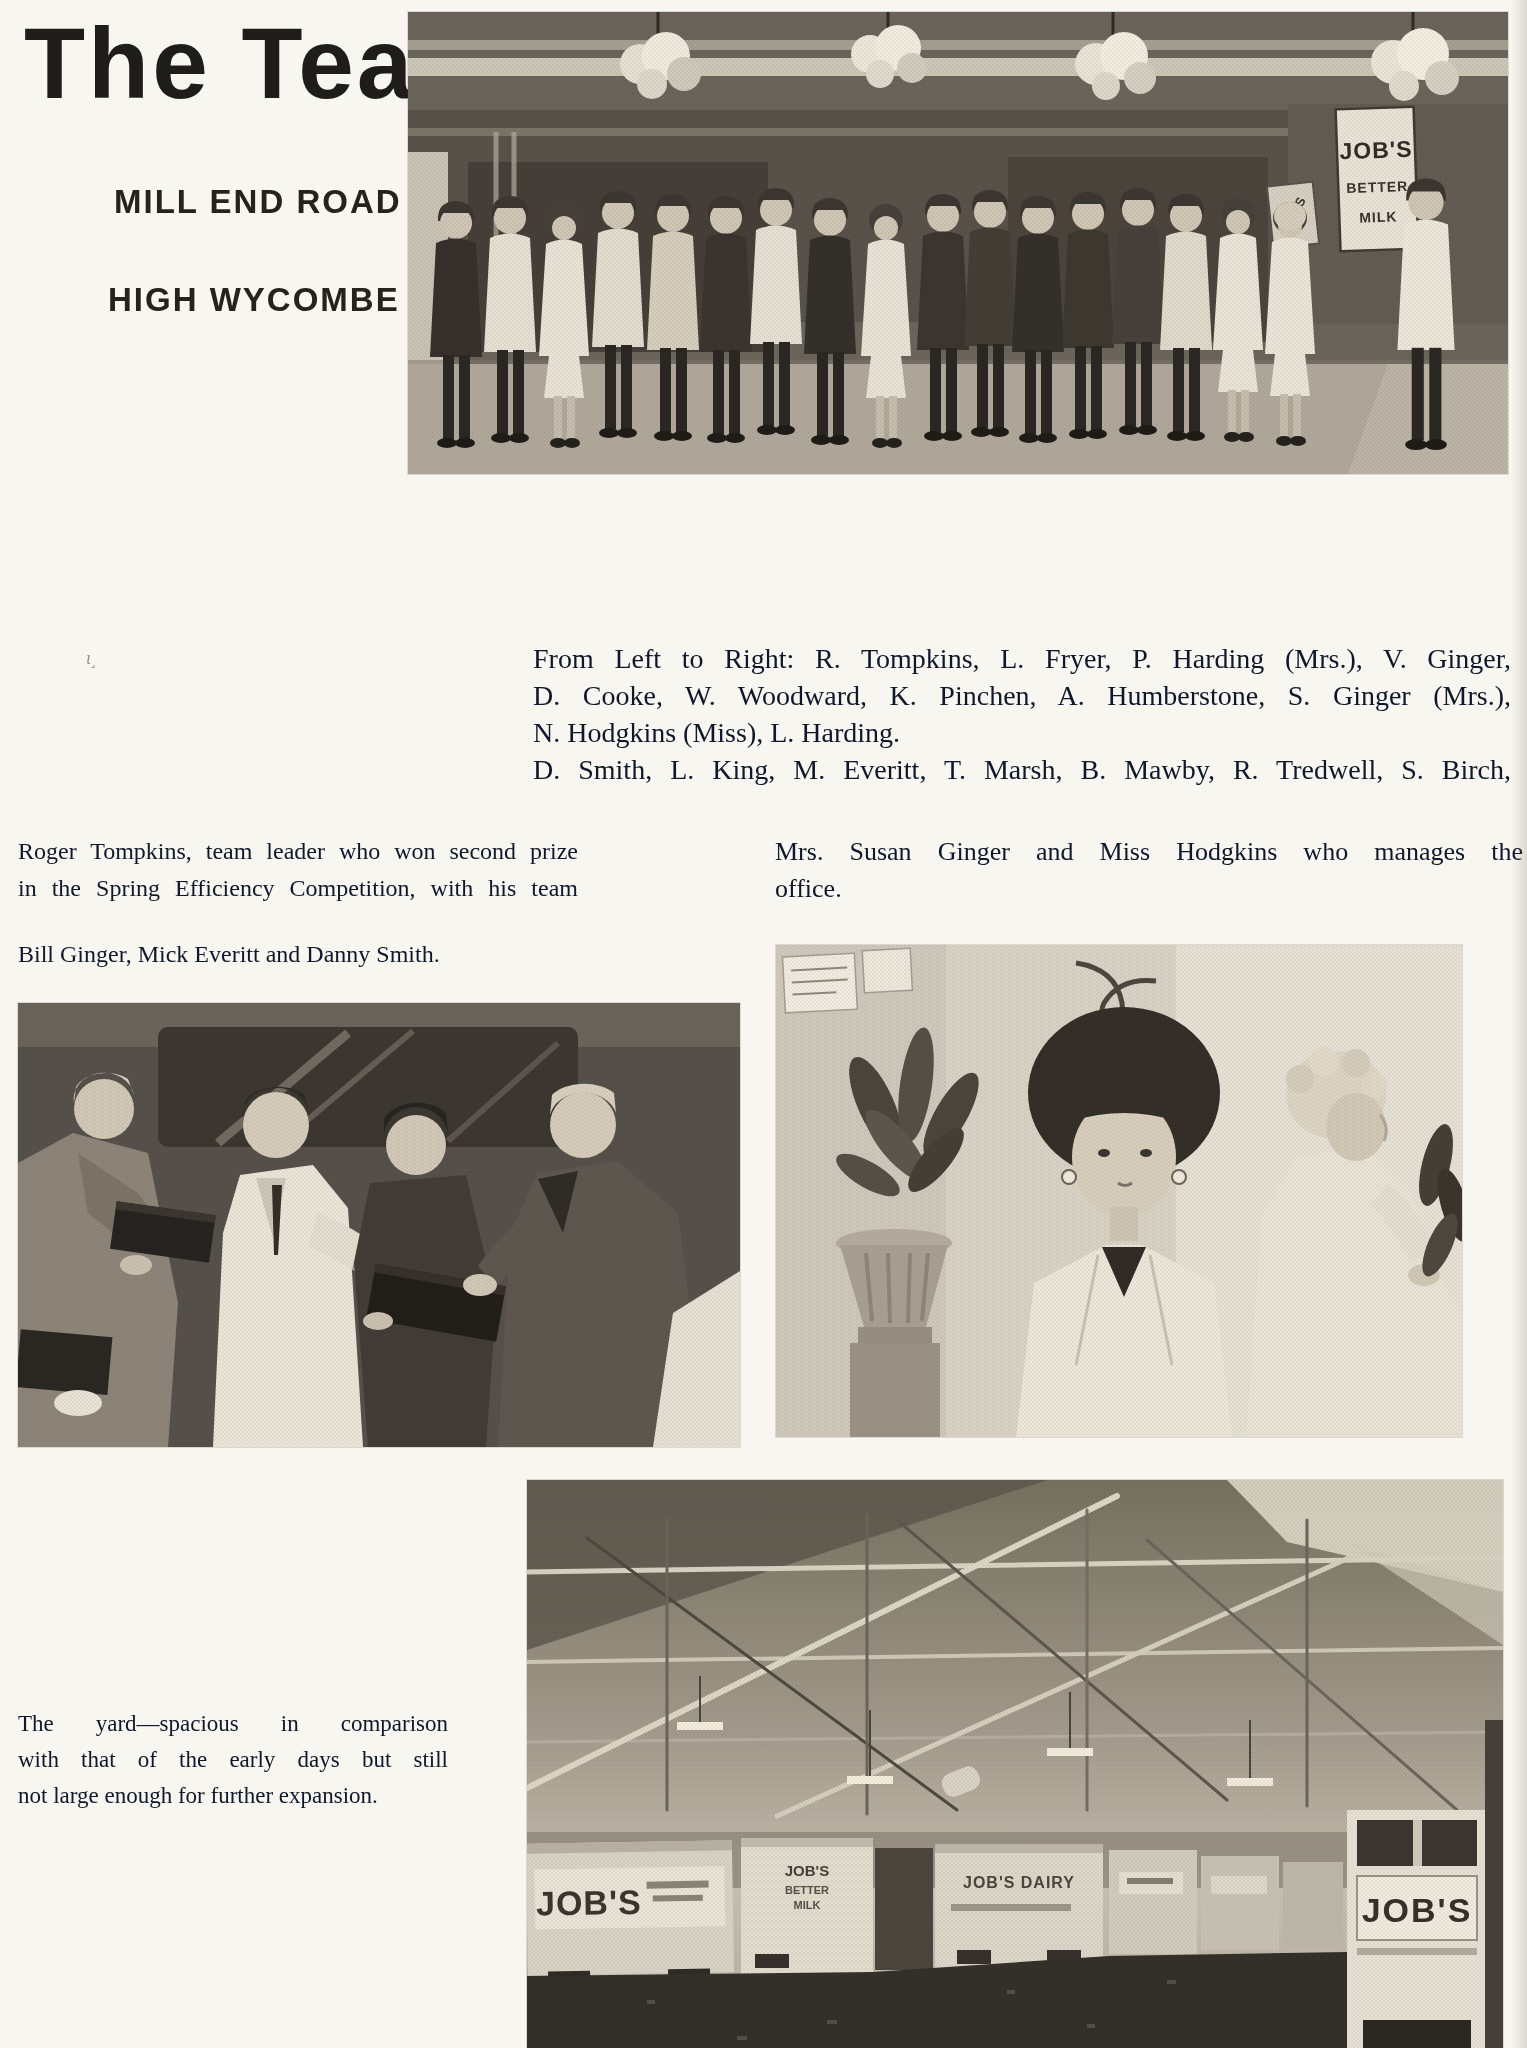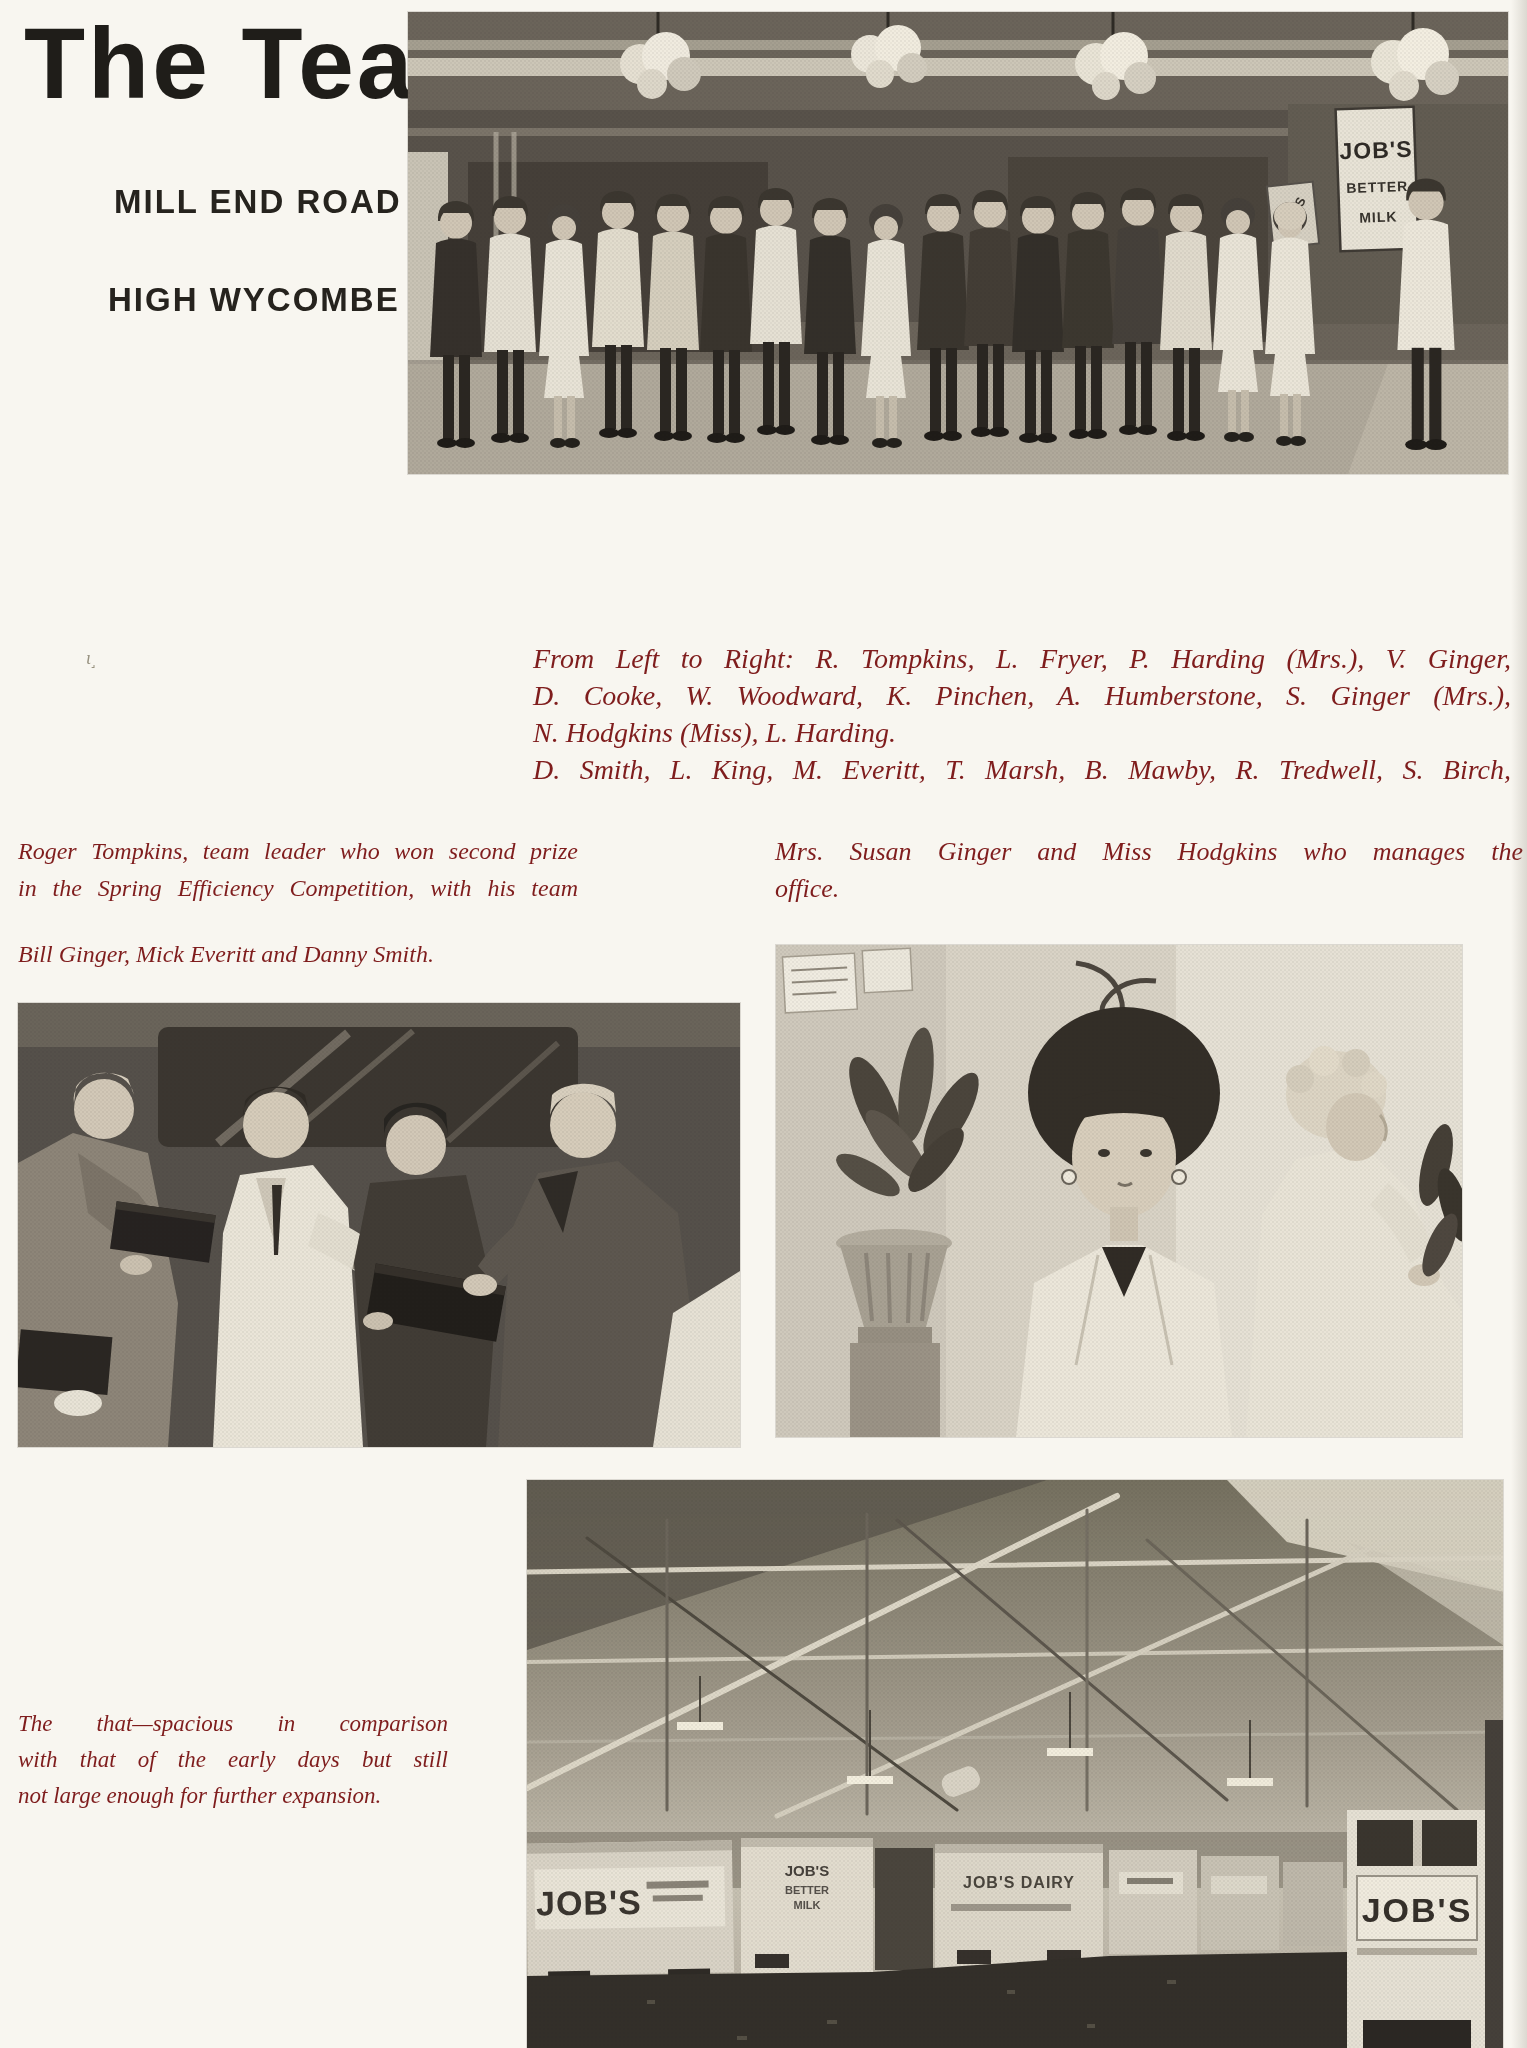--- a/index.html
+++ b/index.html
@@ -23,21 +23,21 @@
     font-size:33px;letter-spacing:2px;color:#26231e;white-space:nowrap;
   }
   .addr1{left:114px;top:183px;}
   .addr2{left:108px;top:281px;}
   .photo{position:absolute;box-shadow:0 0 0 1px rgba(90,84,73,.18);}
   .photo svg{display:block;width:100%;height:100%;}
   .photo-group{left:408px;top:12px;width:1100px;height:462px;}
   .photo-prize{left:18px;top:1003px;width:722px;height:444px;}
   .photo-office{left:776px;top:945px;width:686px;height:492px;}
   .photo-yard{left:527px;top:1480px;width:976px;height:568px;}
-  .caption{position:absolute;font-style:italic;color:#7f1d1d;}
+  .caption{position:absolute;color:#0f172a;}
   .cap-group{left:533px;top:640px;width:978px;font-size:28px;line-height:37px;}
   .cap-prize{left:18px;top:833px;width:560px;font-size:24px;line-height:37px;}
   .cap-office{left:775px;top:833px;width:748px;font-size:26px;line-height:37px;}
   .cap-yard{left:18px;top:1706px;width:430px;font-size:23px;line-height:36px;}
   .cl{white-space:normal;}
   .j{text-align:justify;text-align-last:justify;}
   .r{padding-right:14px;margin-top:29px;}
   .artifact{position:absolute;left:86px;top:648px;font-size:18px;color:#97917f;font-style:italic;}
   text{font-family:"Liberation Sans", sans-serif;}
 </style>
@@ -314,21 +314,21 @@
         <ellipse cx="660" cy="220" rx="14" ry="42" fill="#453f36" transform="rotate(14 660 220)"></ellipse>
         <ellipse cx="678" cy="260" rx="13" ry="38" fill="#39342c" transform="rotate(-16 678 260)"></ellipse>
         <ellipse cx="664" cy="300" rx="12" ry="34" fill="#4e473f" transform="rotate(24 664 300)"></ellipse>
       </g>
 
       <rect width="686" height="492" fill="url(#dots)"></rect>
     </svg>
   </div>
 
   <div class="caption cap-yard">
-    <div class="cl j">The that—spacious in comparison</div>
+    <div class="cl j">The yard—spacious in comparison</div>
     <div class="cl j">with that of the early days but still</div>
     <div class="cl">not large enough for further expansion.</div>
   </div>
 
   <div class="photo photo-yard">
     <svg viewBox="0 0 976 568" preserveAspectRatio="none">
       <defs>
         <linearGradient id="yardbg" x1="0" y1="0" x2="0" y2="1">
           <stop offset="0" stop-color="#75705f"></stop>
           <stop offset="0.45" stop-color="#a49d8e"></stop>

